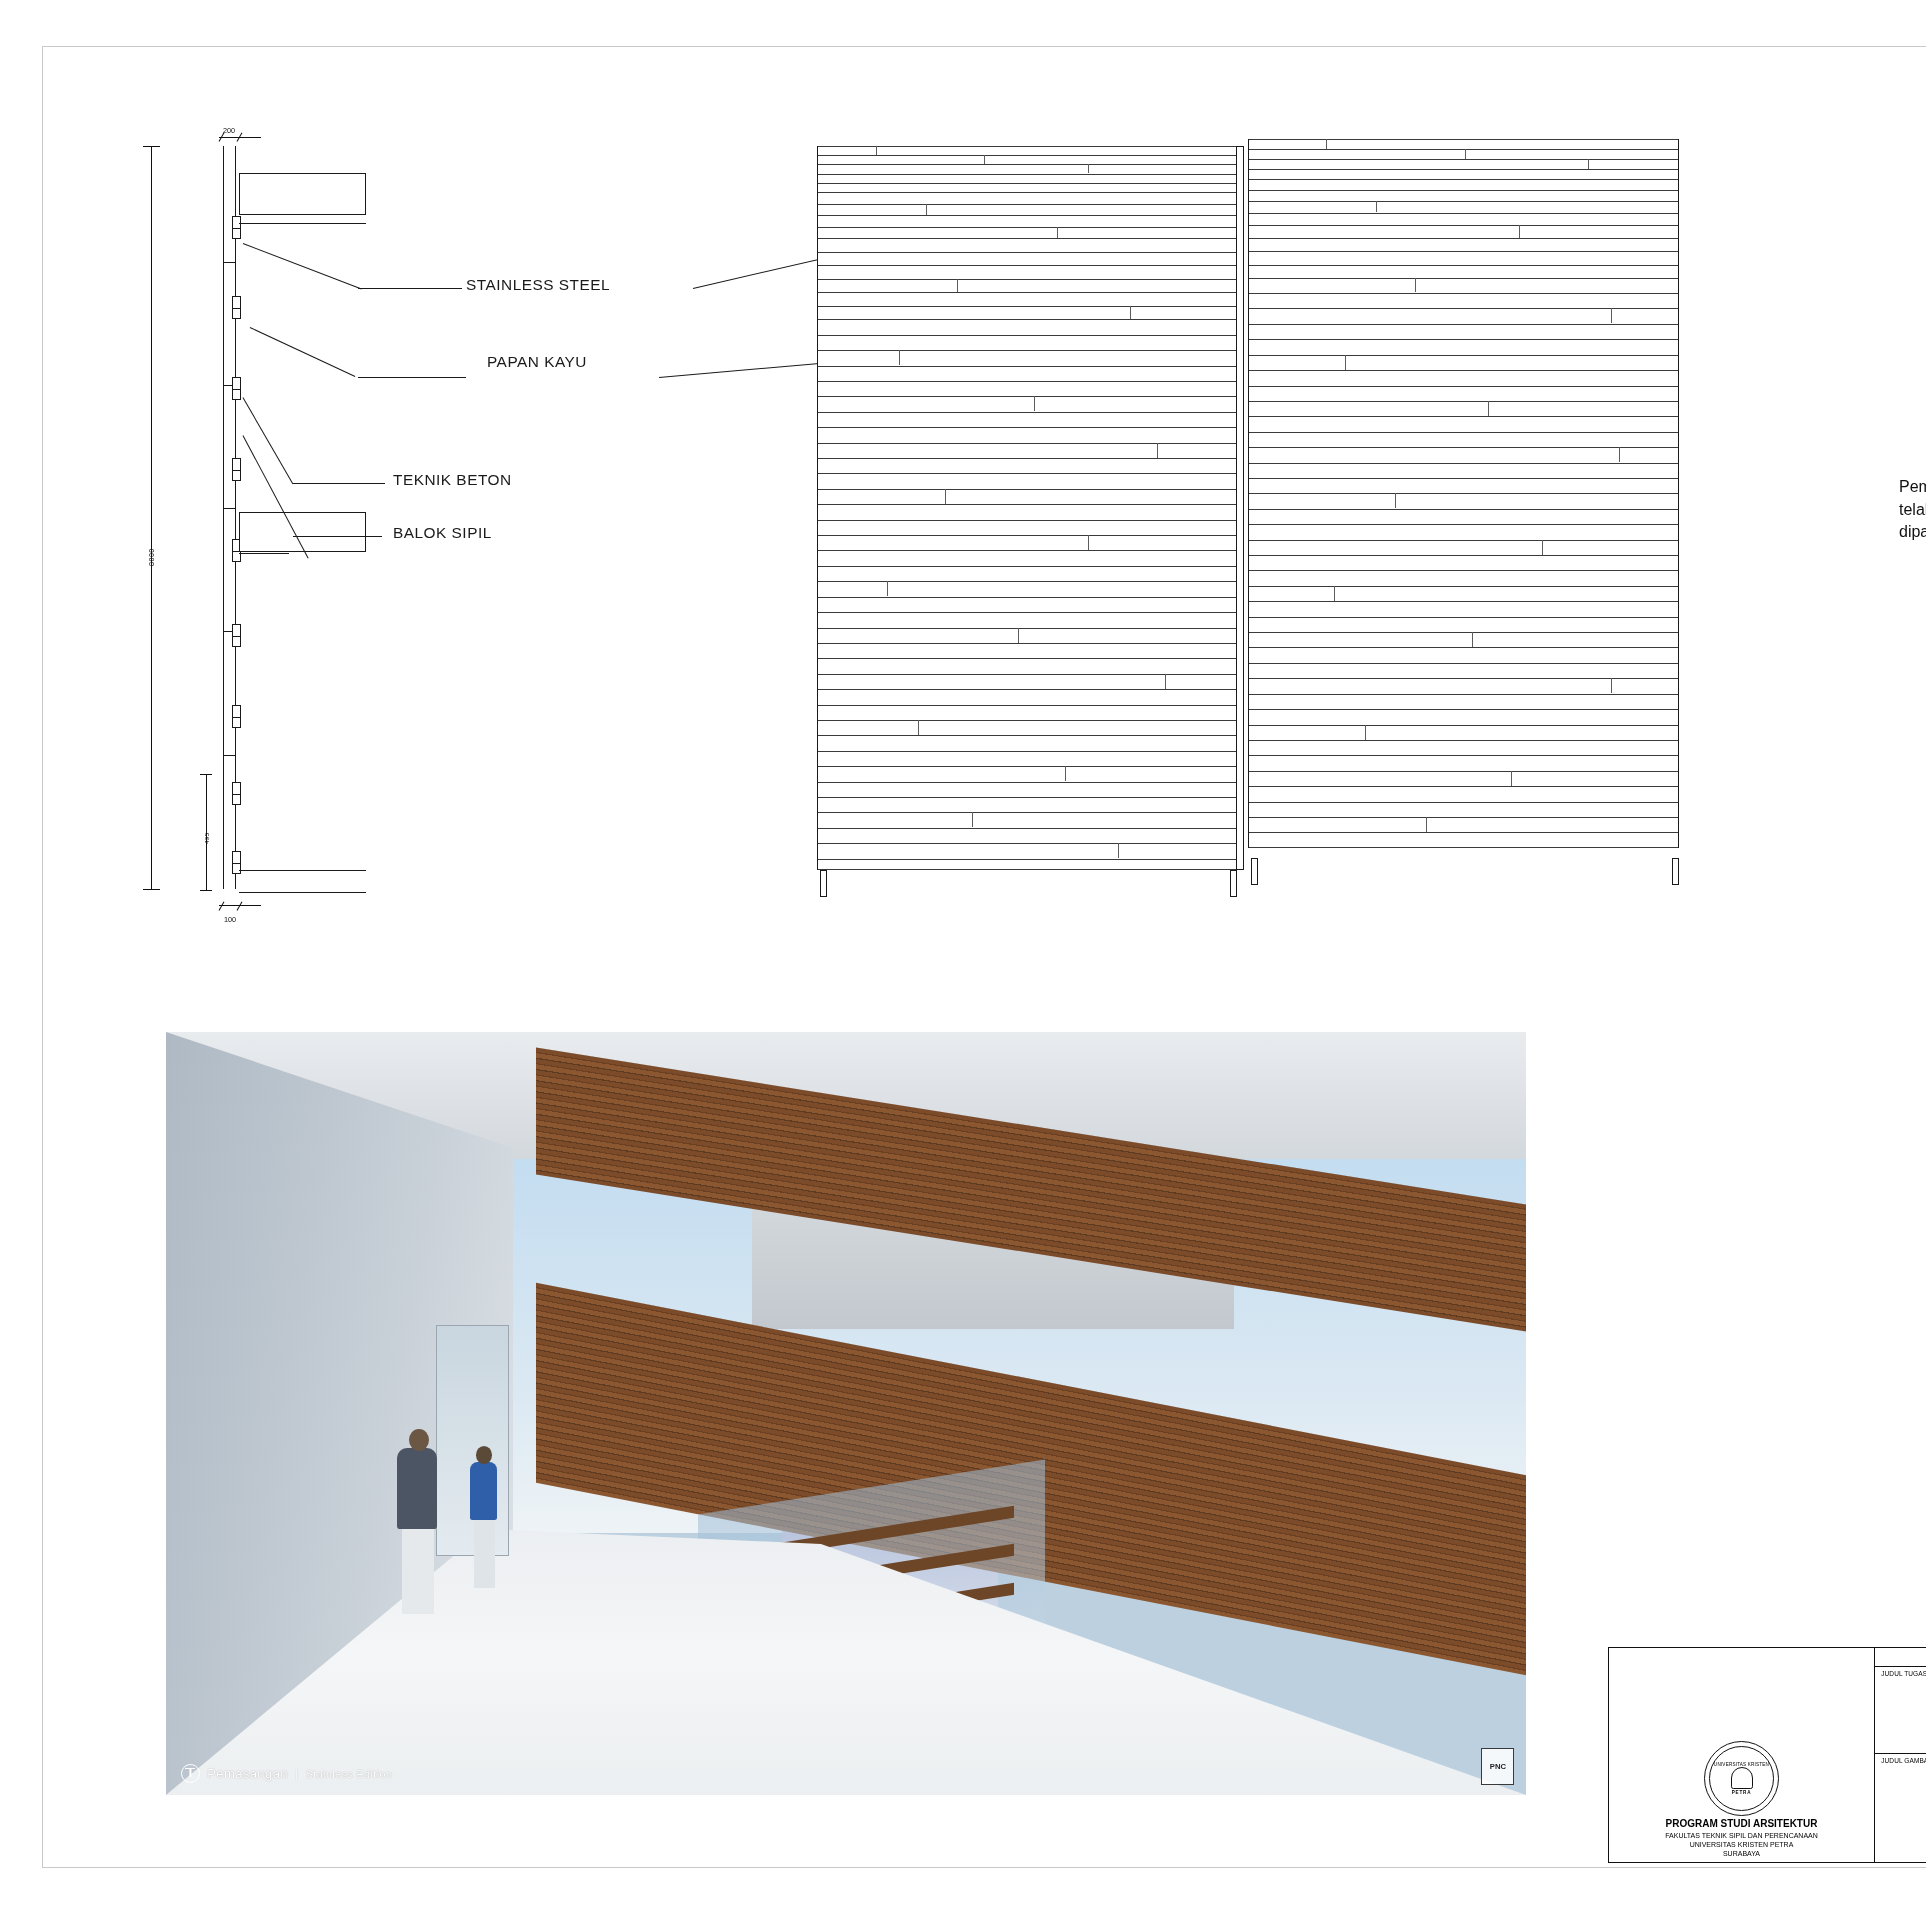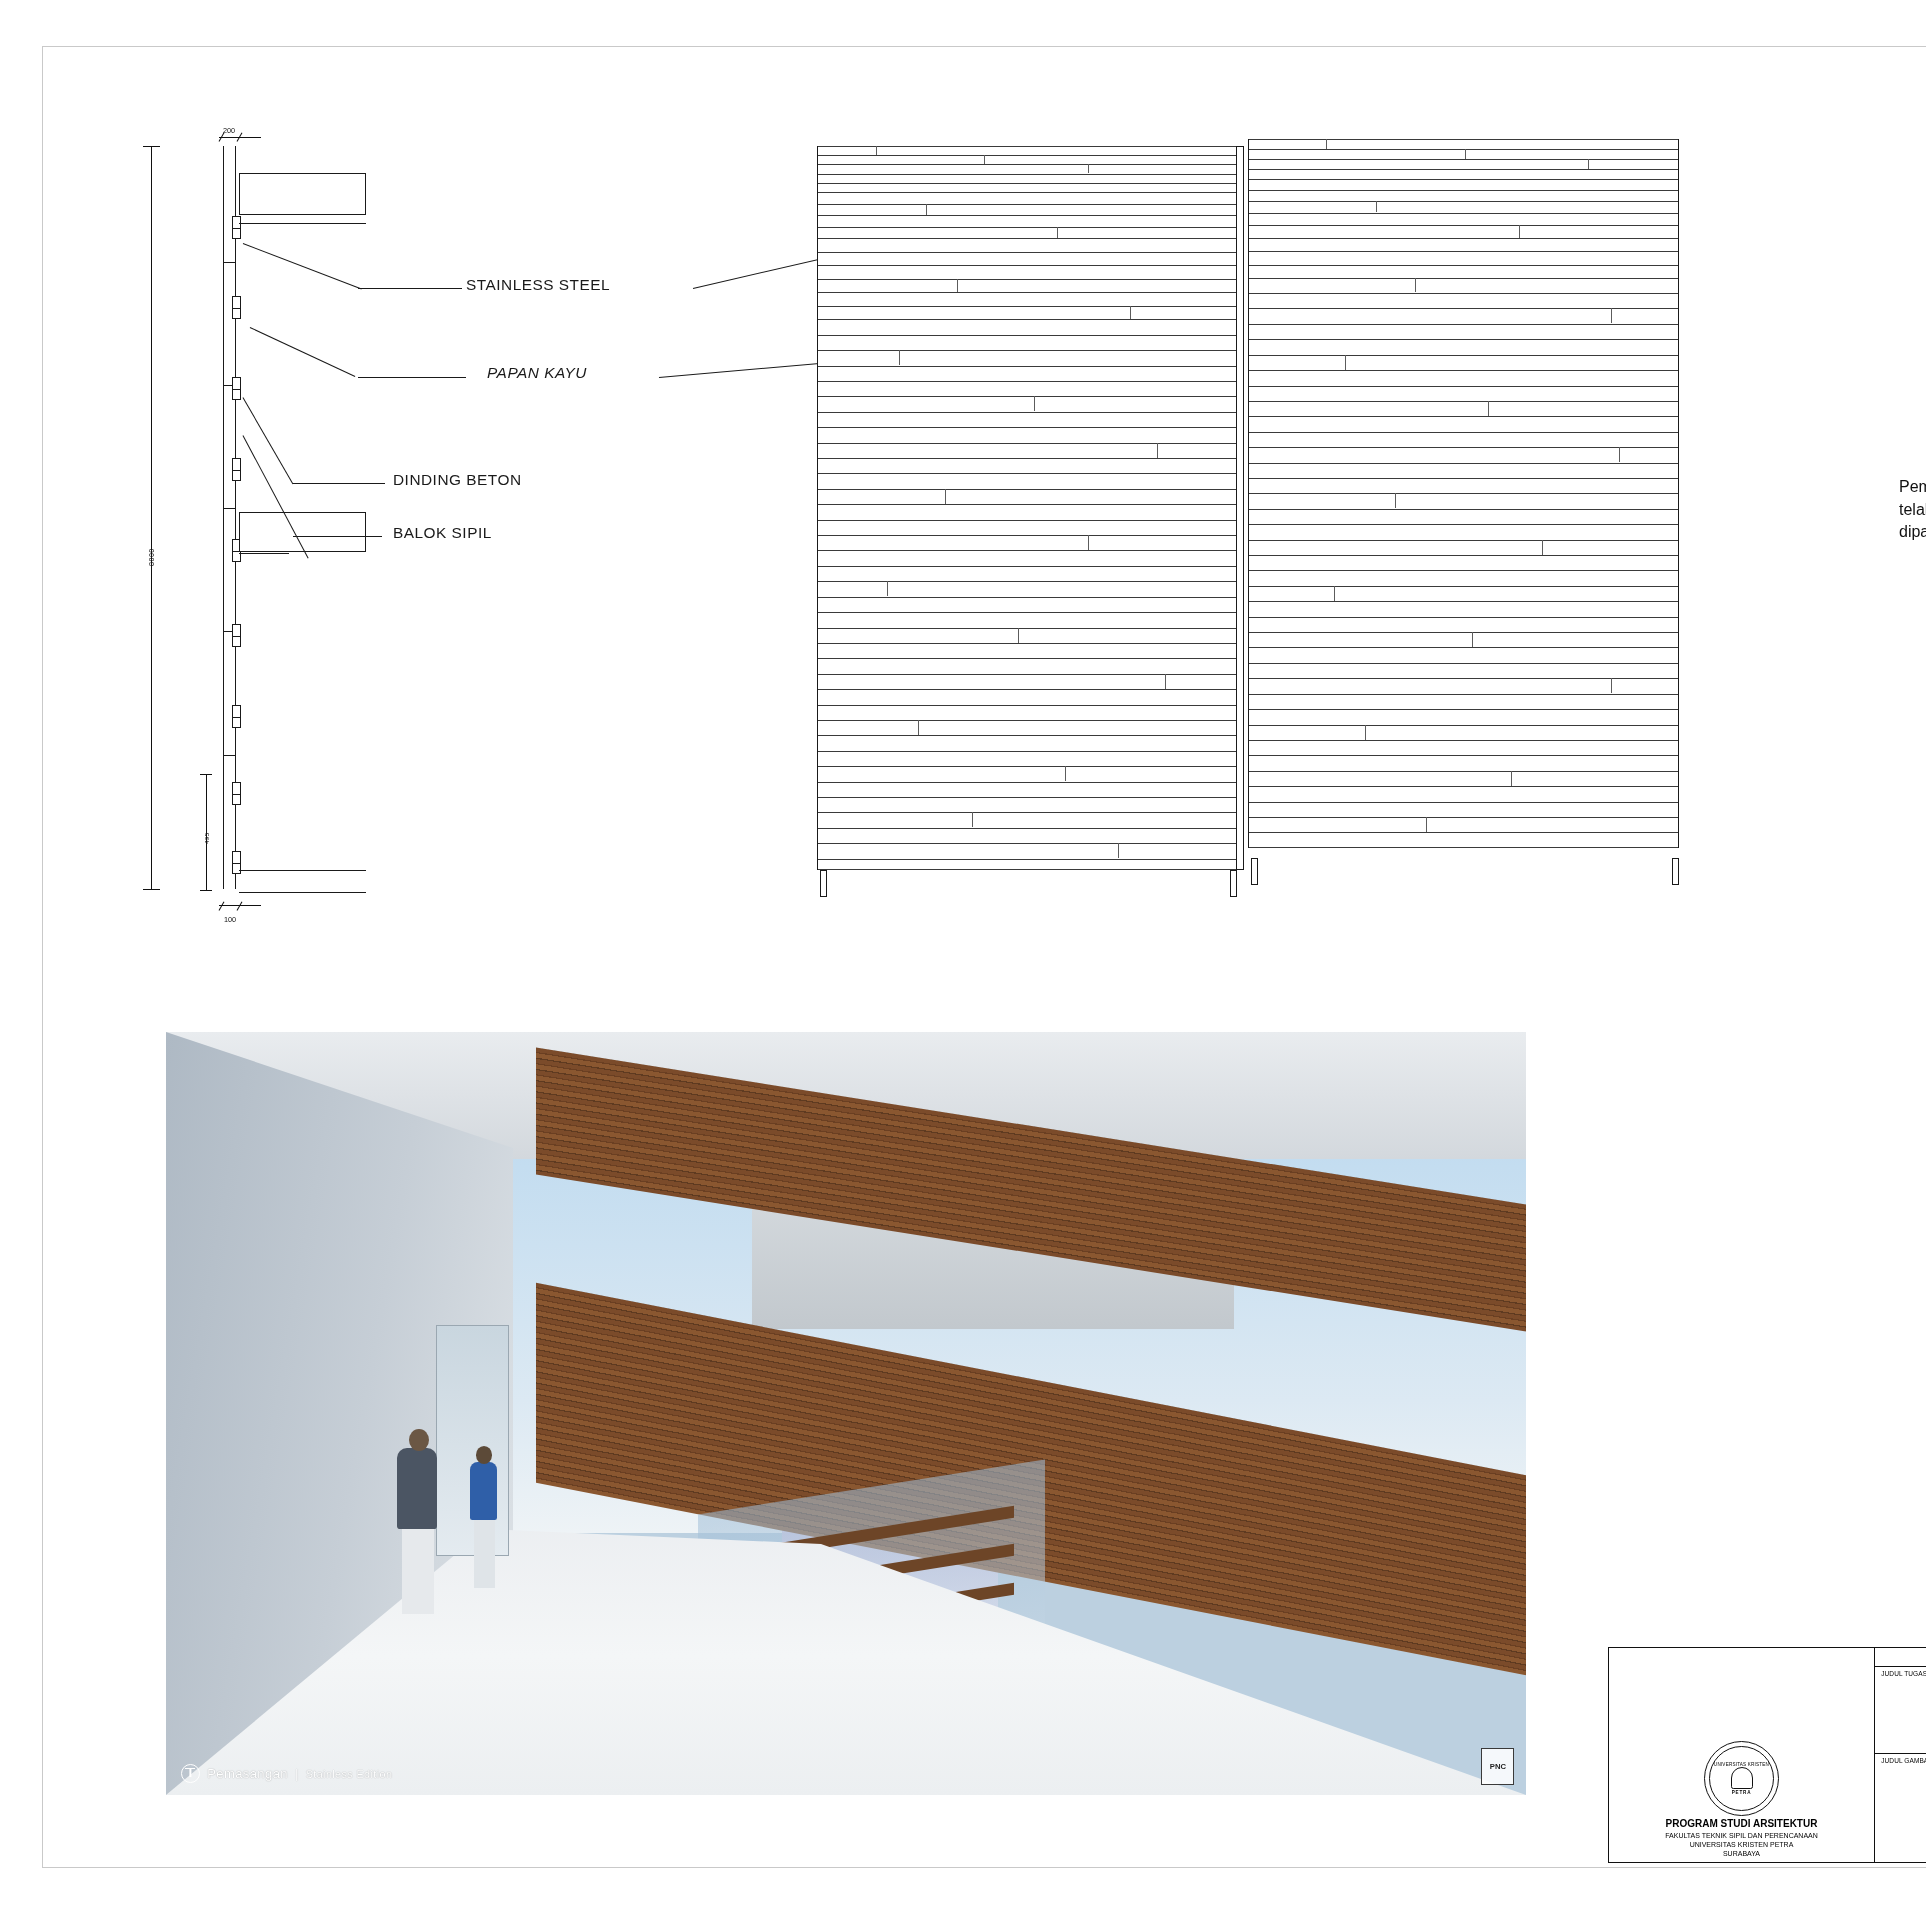--- a/index.html
+++ b/index.html
@@ -514,26 +514,26 @@
   <div class="beam-line" style="top:743px; width:127px; height:1.2px;"></div>
   <div class="beam-line" style="top:765px; width:127px; height:1.2px;"></div>
 
   <div class="leader" style="left:116px; top:116px; width:127px; transform:rotate(21deg);"></div>
   <div class="leader" style="left:231px; top:161px; width:104px;"></div>
   <div class="lbl" style="left:339px; top:149px;">STAINLESS STEEL</div>
   <div class="leader" style="left:566px; top:161px; width:285px; transform:rotate(-13deg);"></div>
 
   <div class="leader" style="left:123px; top:200px; width:116px; transform:rotate(25deg);"></div>
   <div class="leader" style="left:231px; top:250px; width:108px;"></div>
-  <div class="lbl" style="left:360px; top:237px;font-style:italic;">PAPAN KAYU</div>
+  <div class="lbl" style="left:360px; top:226px;">PAPAN KAYU</div>
   <div class="leader" style="left:532px; top:250px; width:331px; transform:rotate(-5deg);"></div>
 
   <div class="leader" style="left:116px; top:270px; width:100px; transform:rotate(60deg);"></div>
   <div class="leader" style="left:166px; top:356px; width:92px;"></div>
-  <div class="lbl" style="left:266px; top:344px;">DINDING BETON</div>
+  <div class="lbl" style="left:266px; top:344px;">TEKNIK BETON</div>
 
   <div class="leader" style="left:116px; top:308px; width:139px; transform:rotate(62deg);"></div>
   <div class="leader" style="left:166px; top:409px; width:89px;"></div>
   <div class="lbl" style="left:266px; top:397px;">BALOK SIPIL</div>
 
   <div class="panel" style="left:690px; width:420px; height:724px;">
     <div class="plank" style="top:0px;"></div>
       <div class="plank" style="top:9.2px;"></div>
     <div class="plank" style="top:18.5px;"></div>
       <div class="plank" style="top:28px;"></div>

